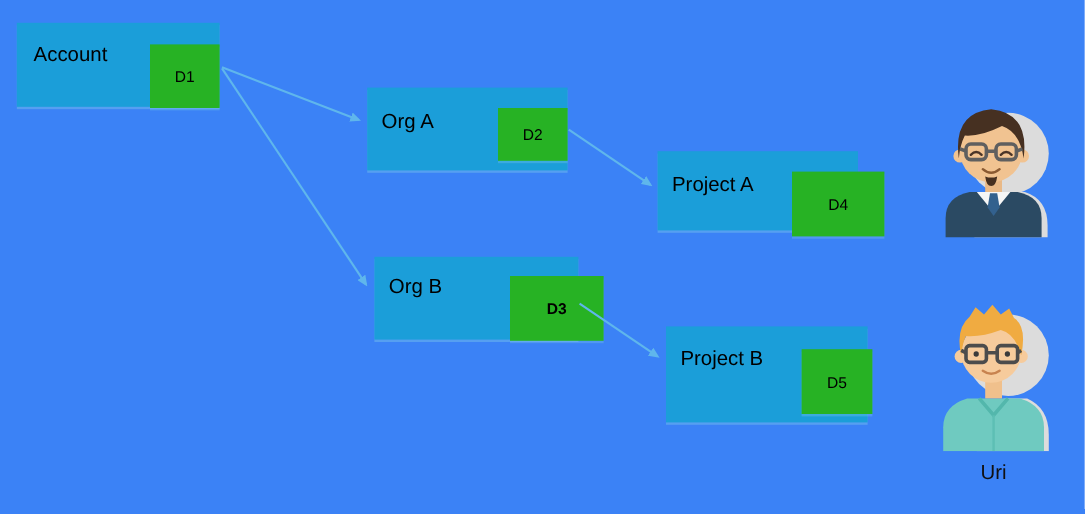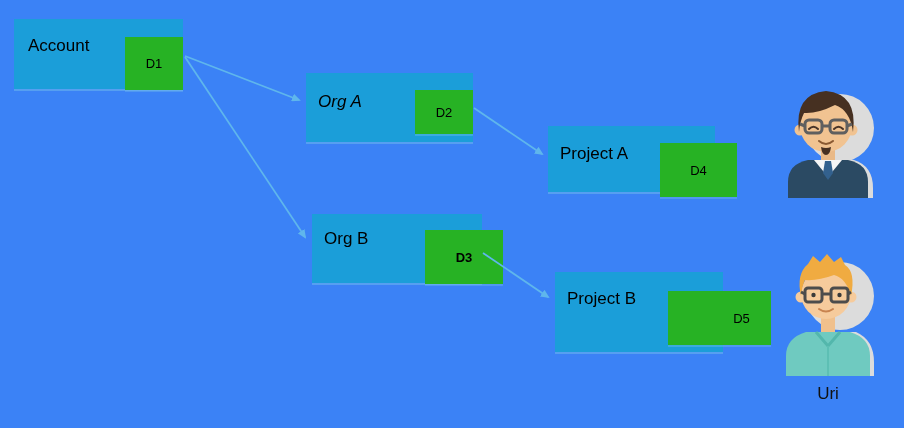--- a/index.html
+++ b/index.html
@@ -14,36 +14,36 @@
   .node-label {
     position:absolute; font-size:17px; color:#000; white-space:nowrap; line-height:20px;
   }
   .badge {
     position:absolute; background:var(--badge-fill,#27b224);
     display:flex; align-items:center; justify-content:center;
     font-size:13px; color:#000; z-index:3;
     box-shadow:0 2px 0 rgba(120,195,235,.35);
   }
   #node-account  { left:14px;  top:19px;  width:169px; height:70px; }
-  #node-orga     { left:306px; top:73px;  width:167px; height:69px;font-style:italic; }
+  #node-orga     { left:306px; top:73px;  width:167px; height:69px; }
   #node-projecta { left:548px; top:126px; width:167px; height:66px; }
   #node-orgb     { left:312px; top:214px; width:170px; height:69px; }
   #node-projectb { left:555px; top:272px; width:168px; height:80px; }
 
   #node-account  .node-label { left:14px; top:17px; }
   #node-orga     .node-label { left:12px; top:19px; }
   #node-projecta .node-label { left:12px; top:18px; }
   #node-orgb     .node-label { left:12px; top:15px; }
   #node-projectb .node-label { left:12px; top:17px; }
 
   #badge-d1 { left:125px; top:37px;  width:58px; height:53px; }
   #badge-d2 { left:415px; top:90px;  width:58px; height:44px; }
   #badge-d3 { left:425px; top:230px; width:78px; height:54px;font-weight:bold; }
   #badge-d4 { left:660px; top:143px; width:77px; height:54px; }
-  #badge-d5 { left:668px; top:291px; width:59px; height:54px;padding-left:44px; }
+  #badge-d5 { left:668px; top:291px; width:59px; height:54px; }
 
   #arrows { position:absolute; left:0; top:0; width:904px; height:428px; z-index:4; pointer-events:none; }
   #arrows line { stroke:var(--arrow,#5fb6ec); stroke-width:1.8; fill:none; }
   #arrows marker path { fill:var(--arrow,#5fb6ec); }
 
   .avatar-block { position:absolute; width:96px; text-align:center; }
   #avatar-alex { left:780px; top:84px; }
   #avatar-uri  { left:780px; top:250px; }
   .avatar-svg { display:block; }
   .avatar-name { display:block; font-size:17px; color:#111; margin-top:8px; }

